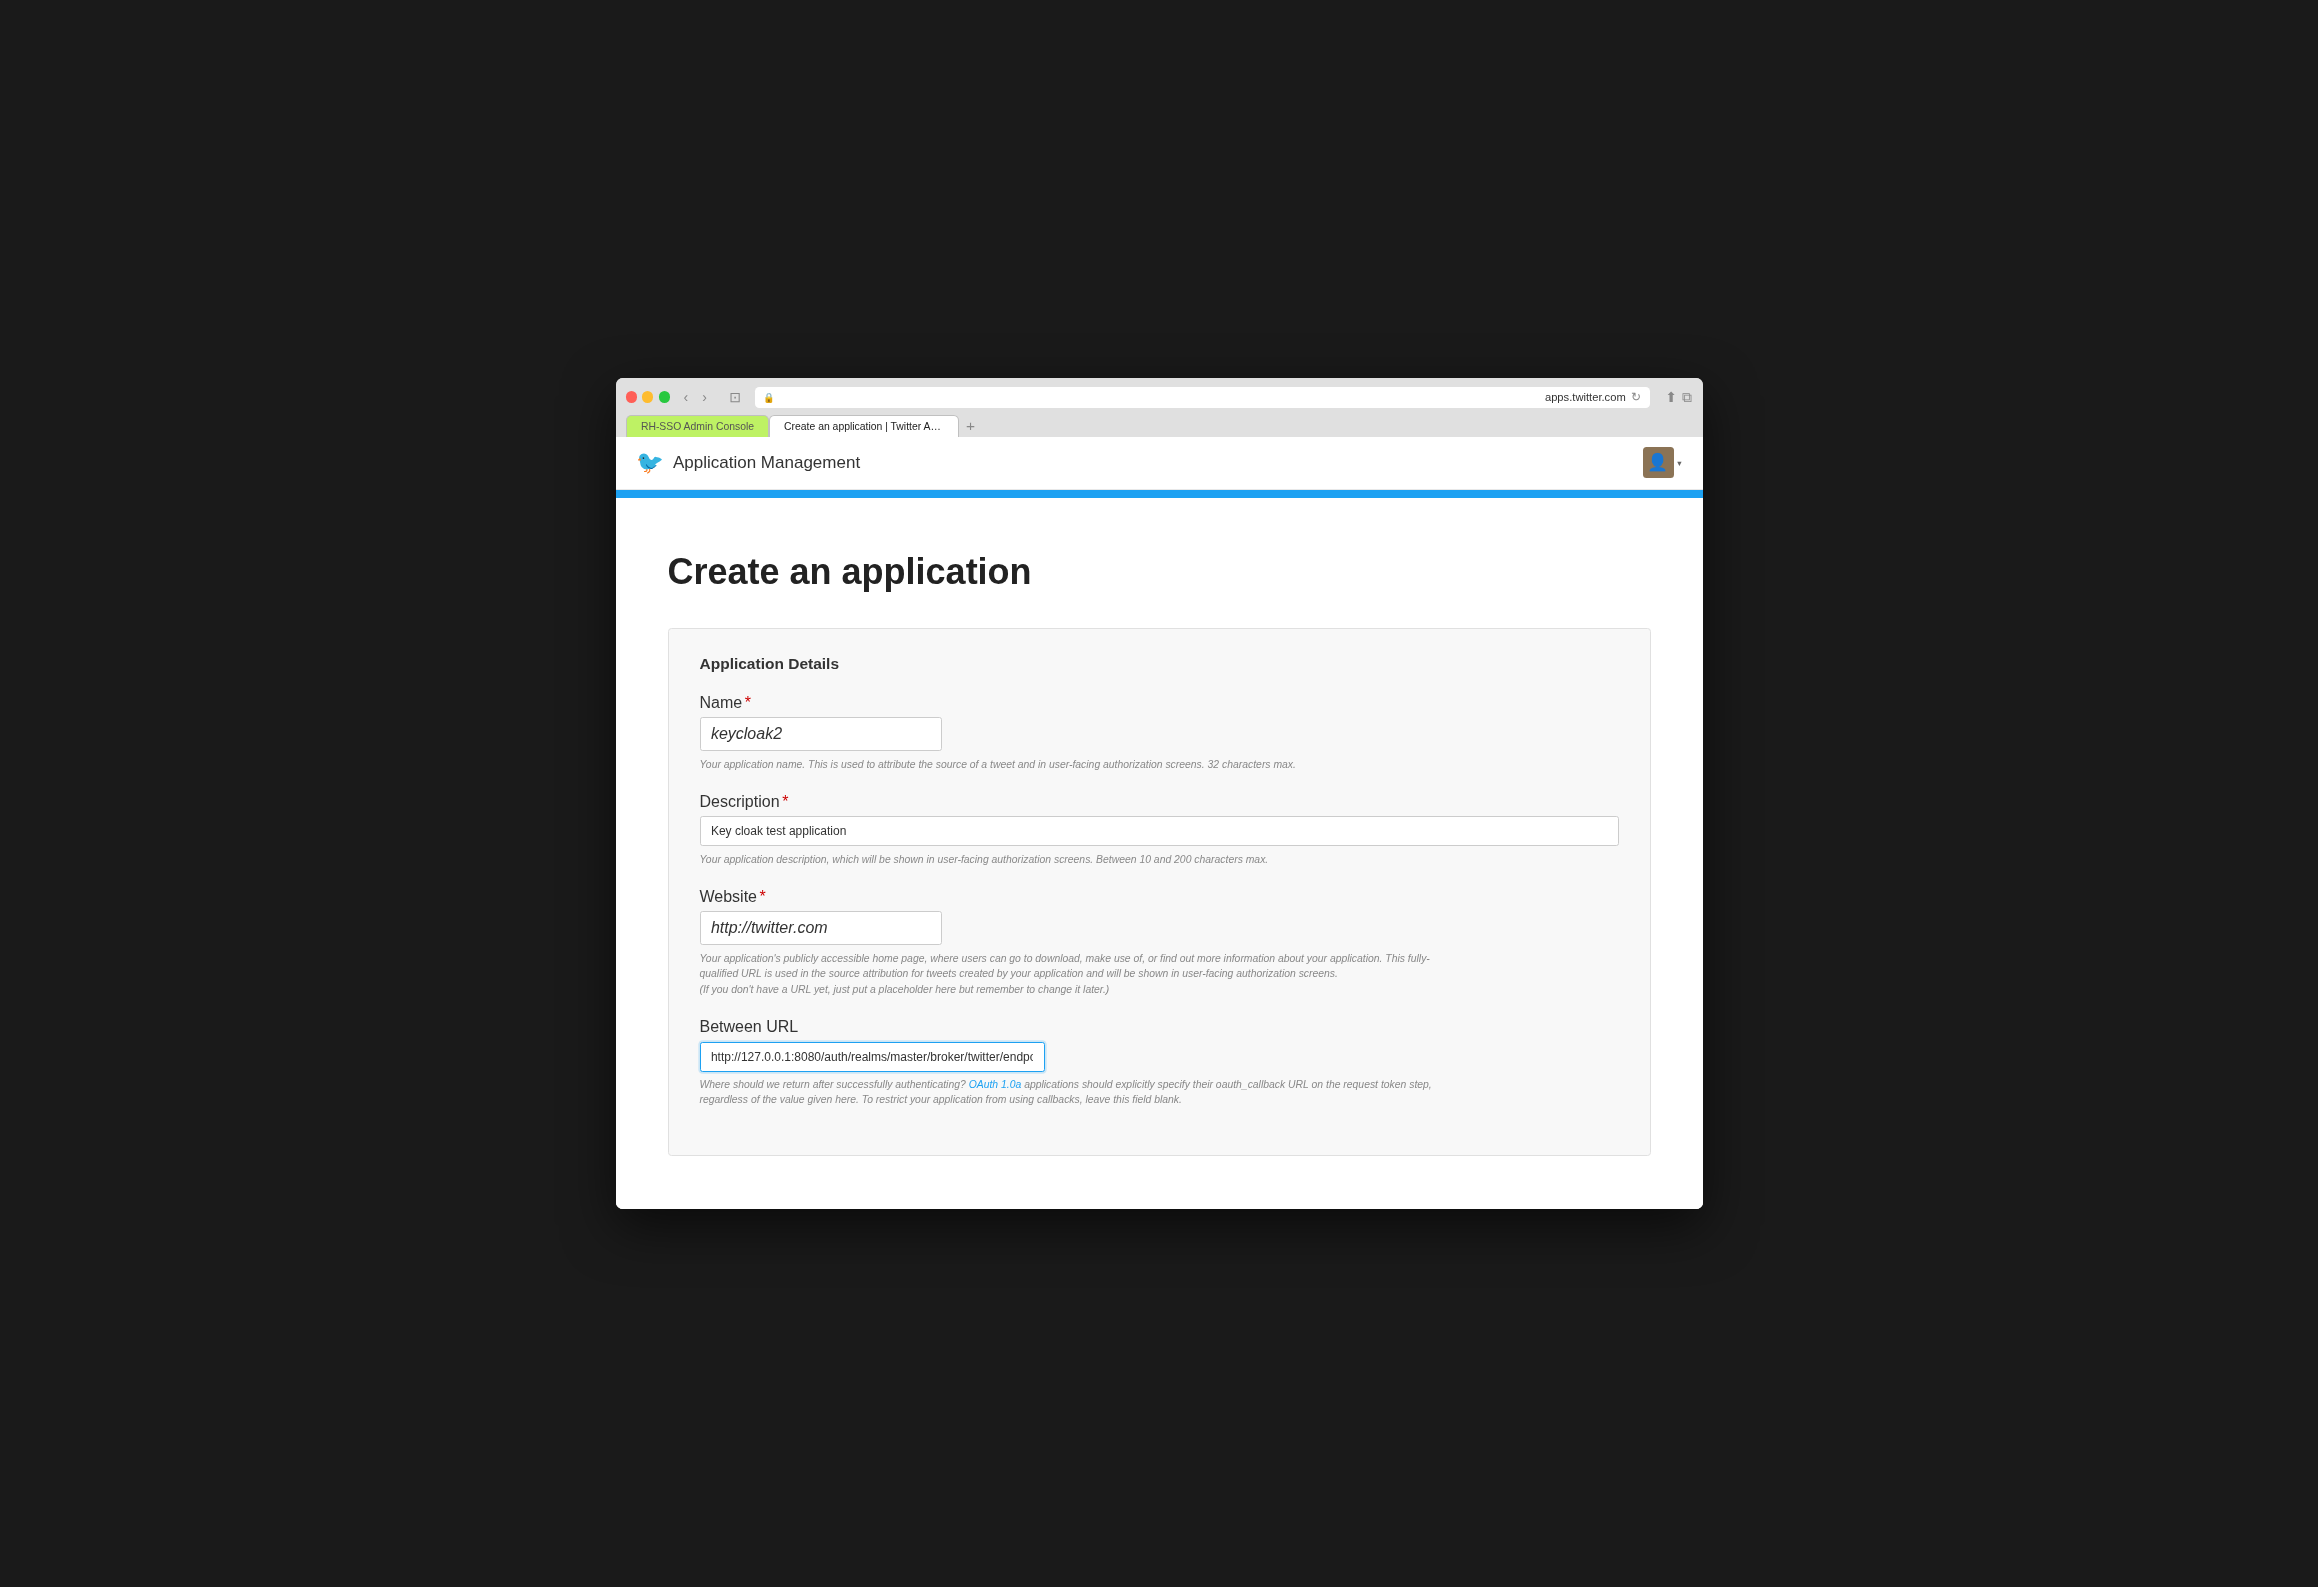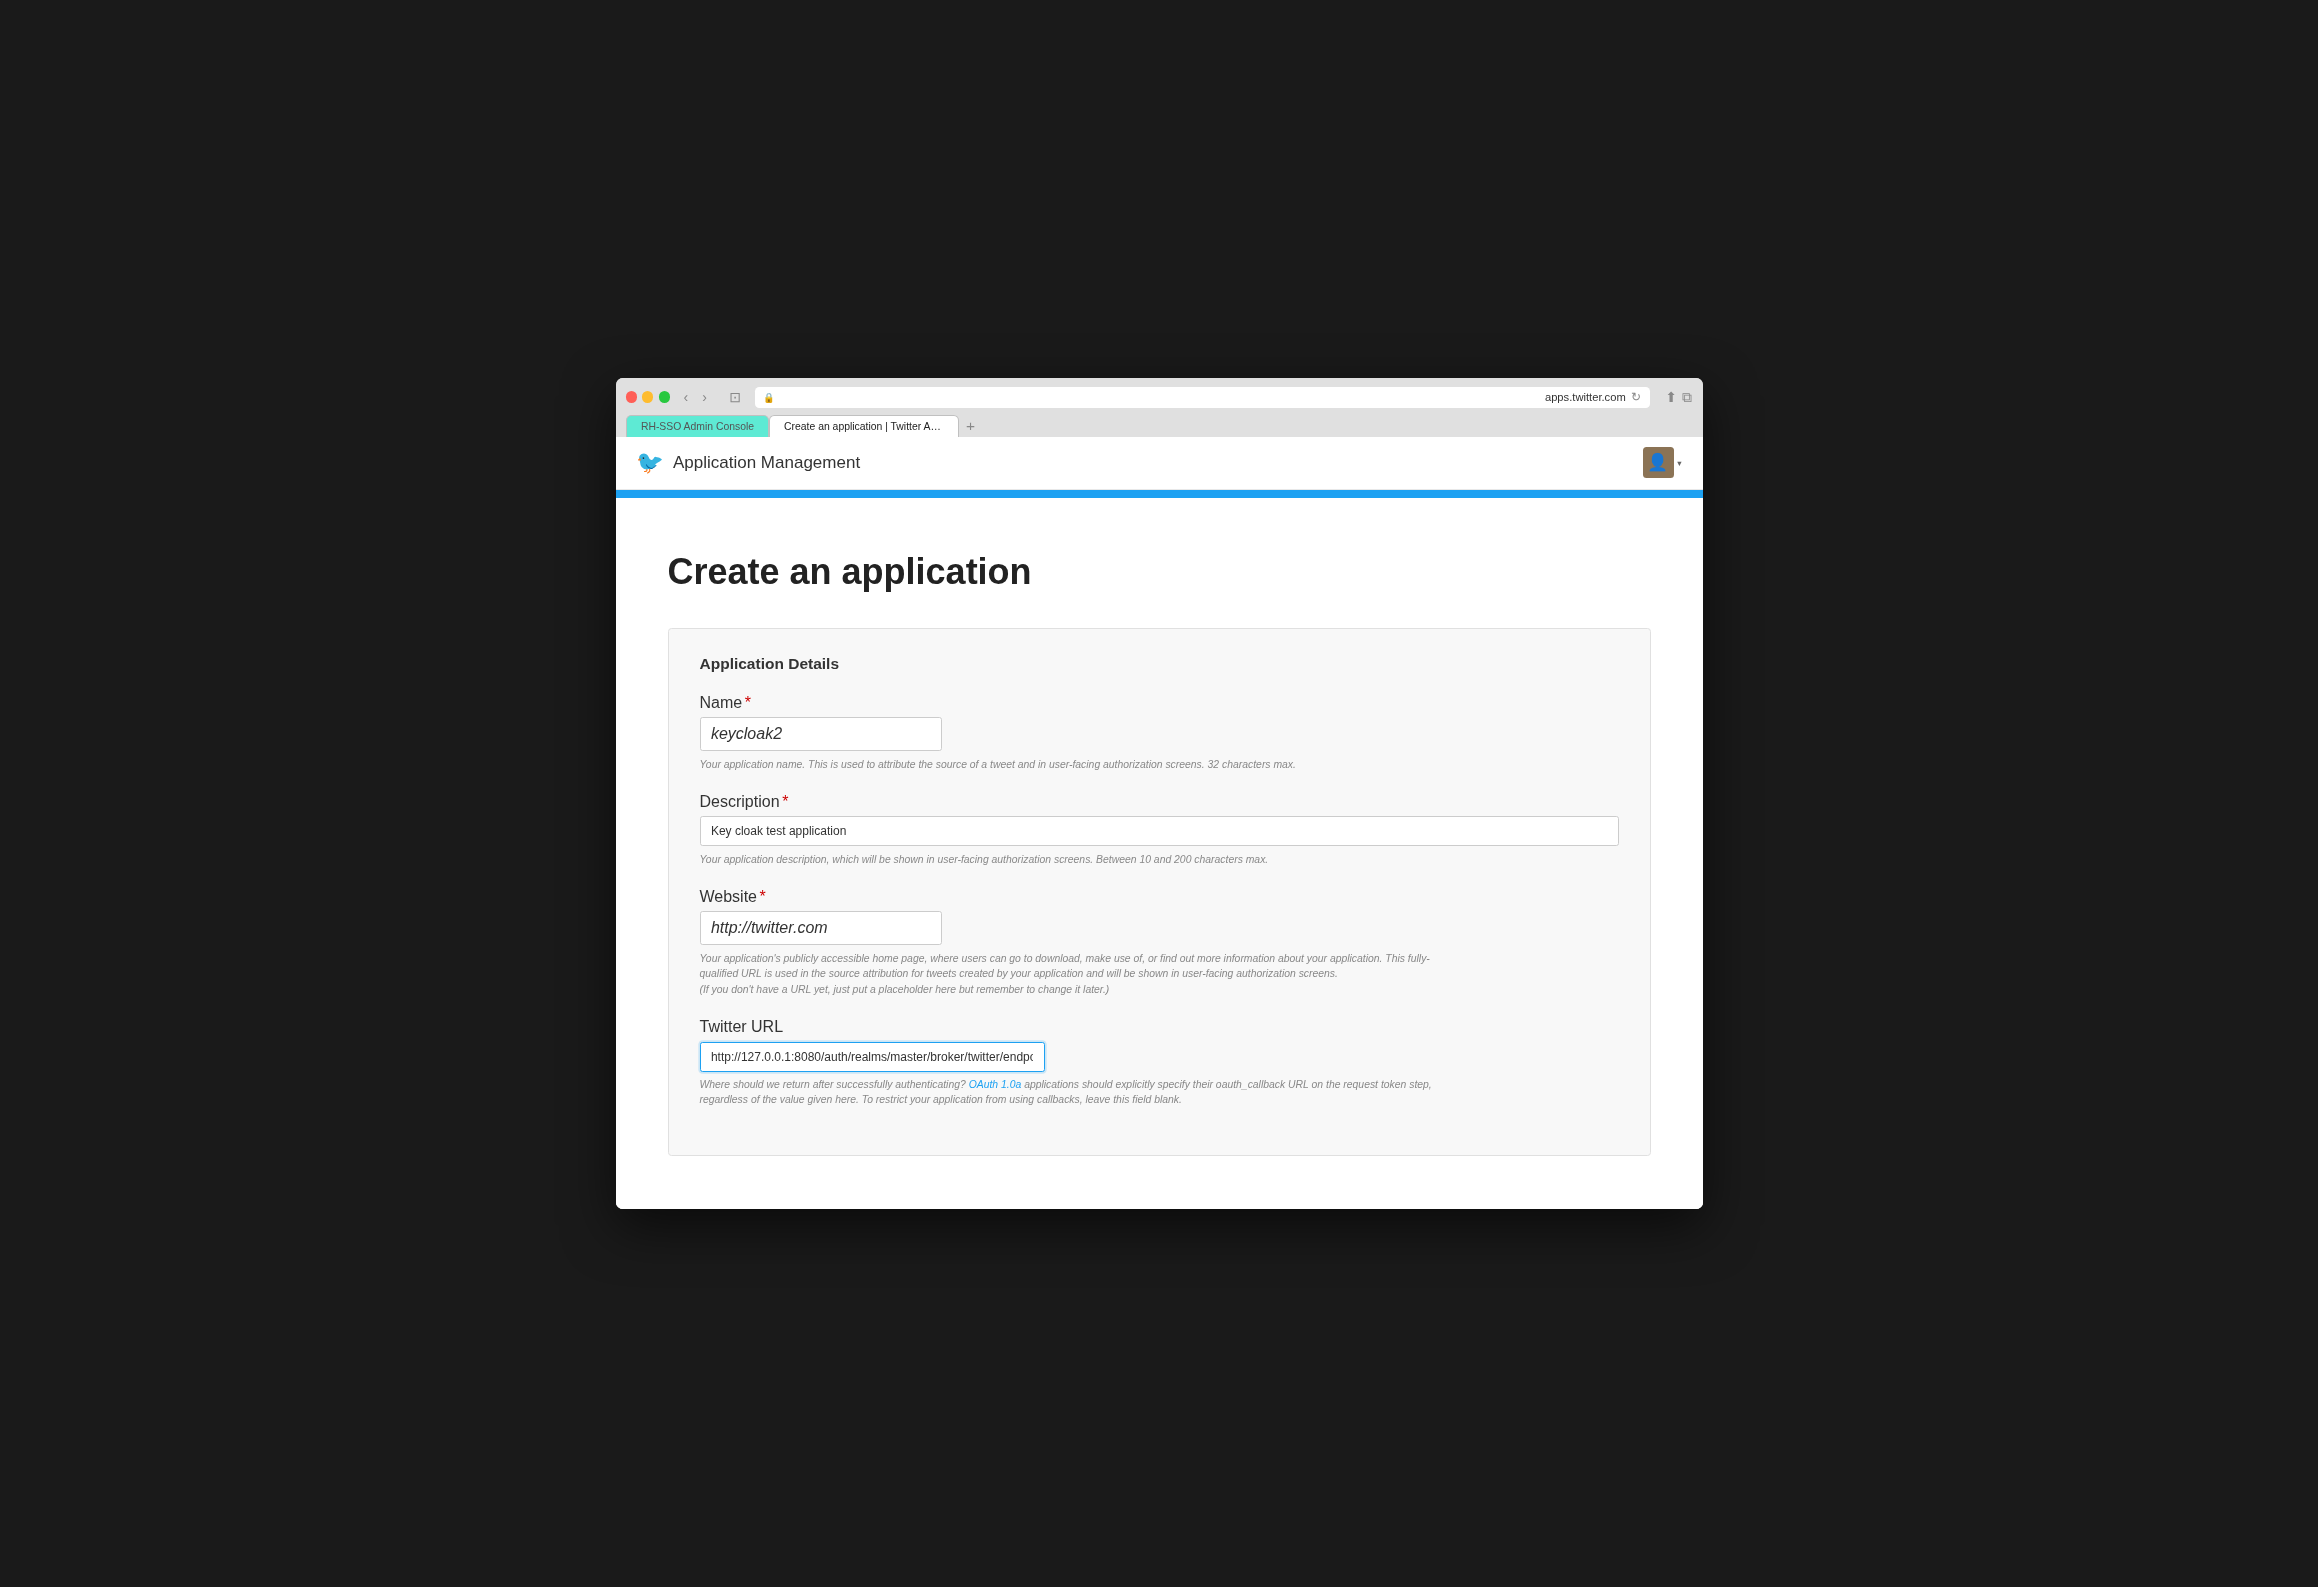--- a/index.html
+++ b/index.html
@@ -123,21 +123,21 @@
     .browser-tabs {
       display: flex;
       align-items: flex-end;
       margin-top: 5.2px;
     }
 
     .tab {
       padding: 5.2px 14px;
       font-size: 10.4px;
       color: #555;
-      background: #5eead4;
+      background: #bef264;
       border-radius: 5.2px 5.2px 0 0;
       cursor: pointer;
       max-width: 190px;
       white-space: nowrap;
       overflow: hidden;
       text-overflow: ellipsis;
       border: 0.9px solid #c0c0c0;
       border-bottom: none;
     }
 
@@ -403,21 +403,21 @@
             <span>Website</span><span class="required-star">*</span>
           </label>
           <input type="text" class="form-input" value="http://twitter.com" style="">
           <p class="form-help">
             <span>Your application's publicly accessible home page, where users can go to download, make use of, or find out more information about your application. This fully-qualified URL is used in the source attribution for tweets created by your application and will be shown in user-facing authorization screens.</span><br>
             <span>(If you don't have a URL yet, just put a placeholder here but remember to change it later.)</span>
           </p>
         </div>
 
         <div class="form-group">
-          <label class="form-label">Twitter URL</label>
+          <label class="form-label">Between URL</label>
           <input type="text" class="form-input-callback" value="http://127.0.0.1:8080/auth/realms/master/broker/twitter/endpoi" style="">
           <p class="form-help">
             <span>Where should we return after successfully authenticating?</span>
             <a href="#" class="oauth-link">OAuth 1.0a</a>
             <span> applications should explicitly specify their oauth_callback URL on the request token step, regardless of the value given here. To restrict your application from using callbacks, leave this field blank.</span>
           </p>
         </div>
 
       </div>
 

